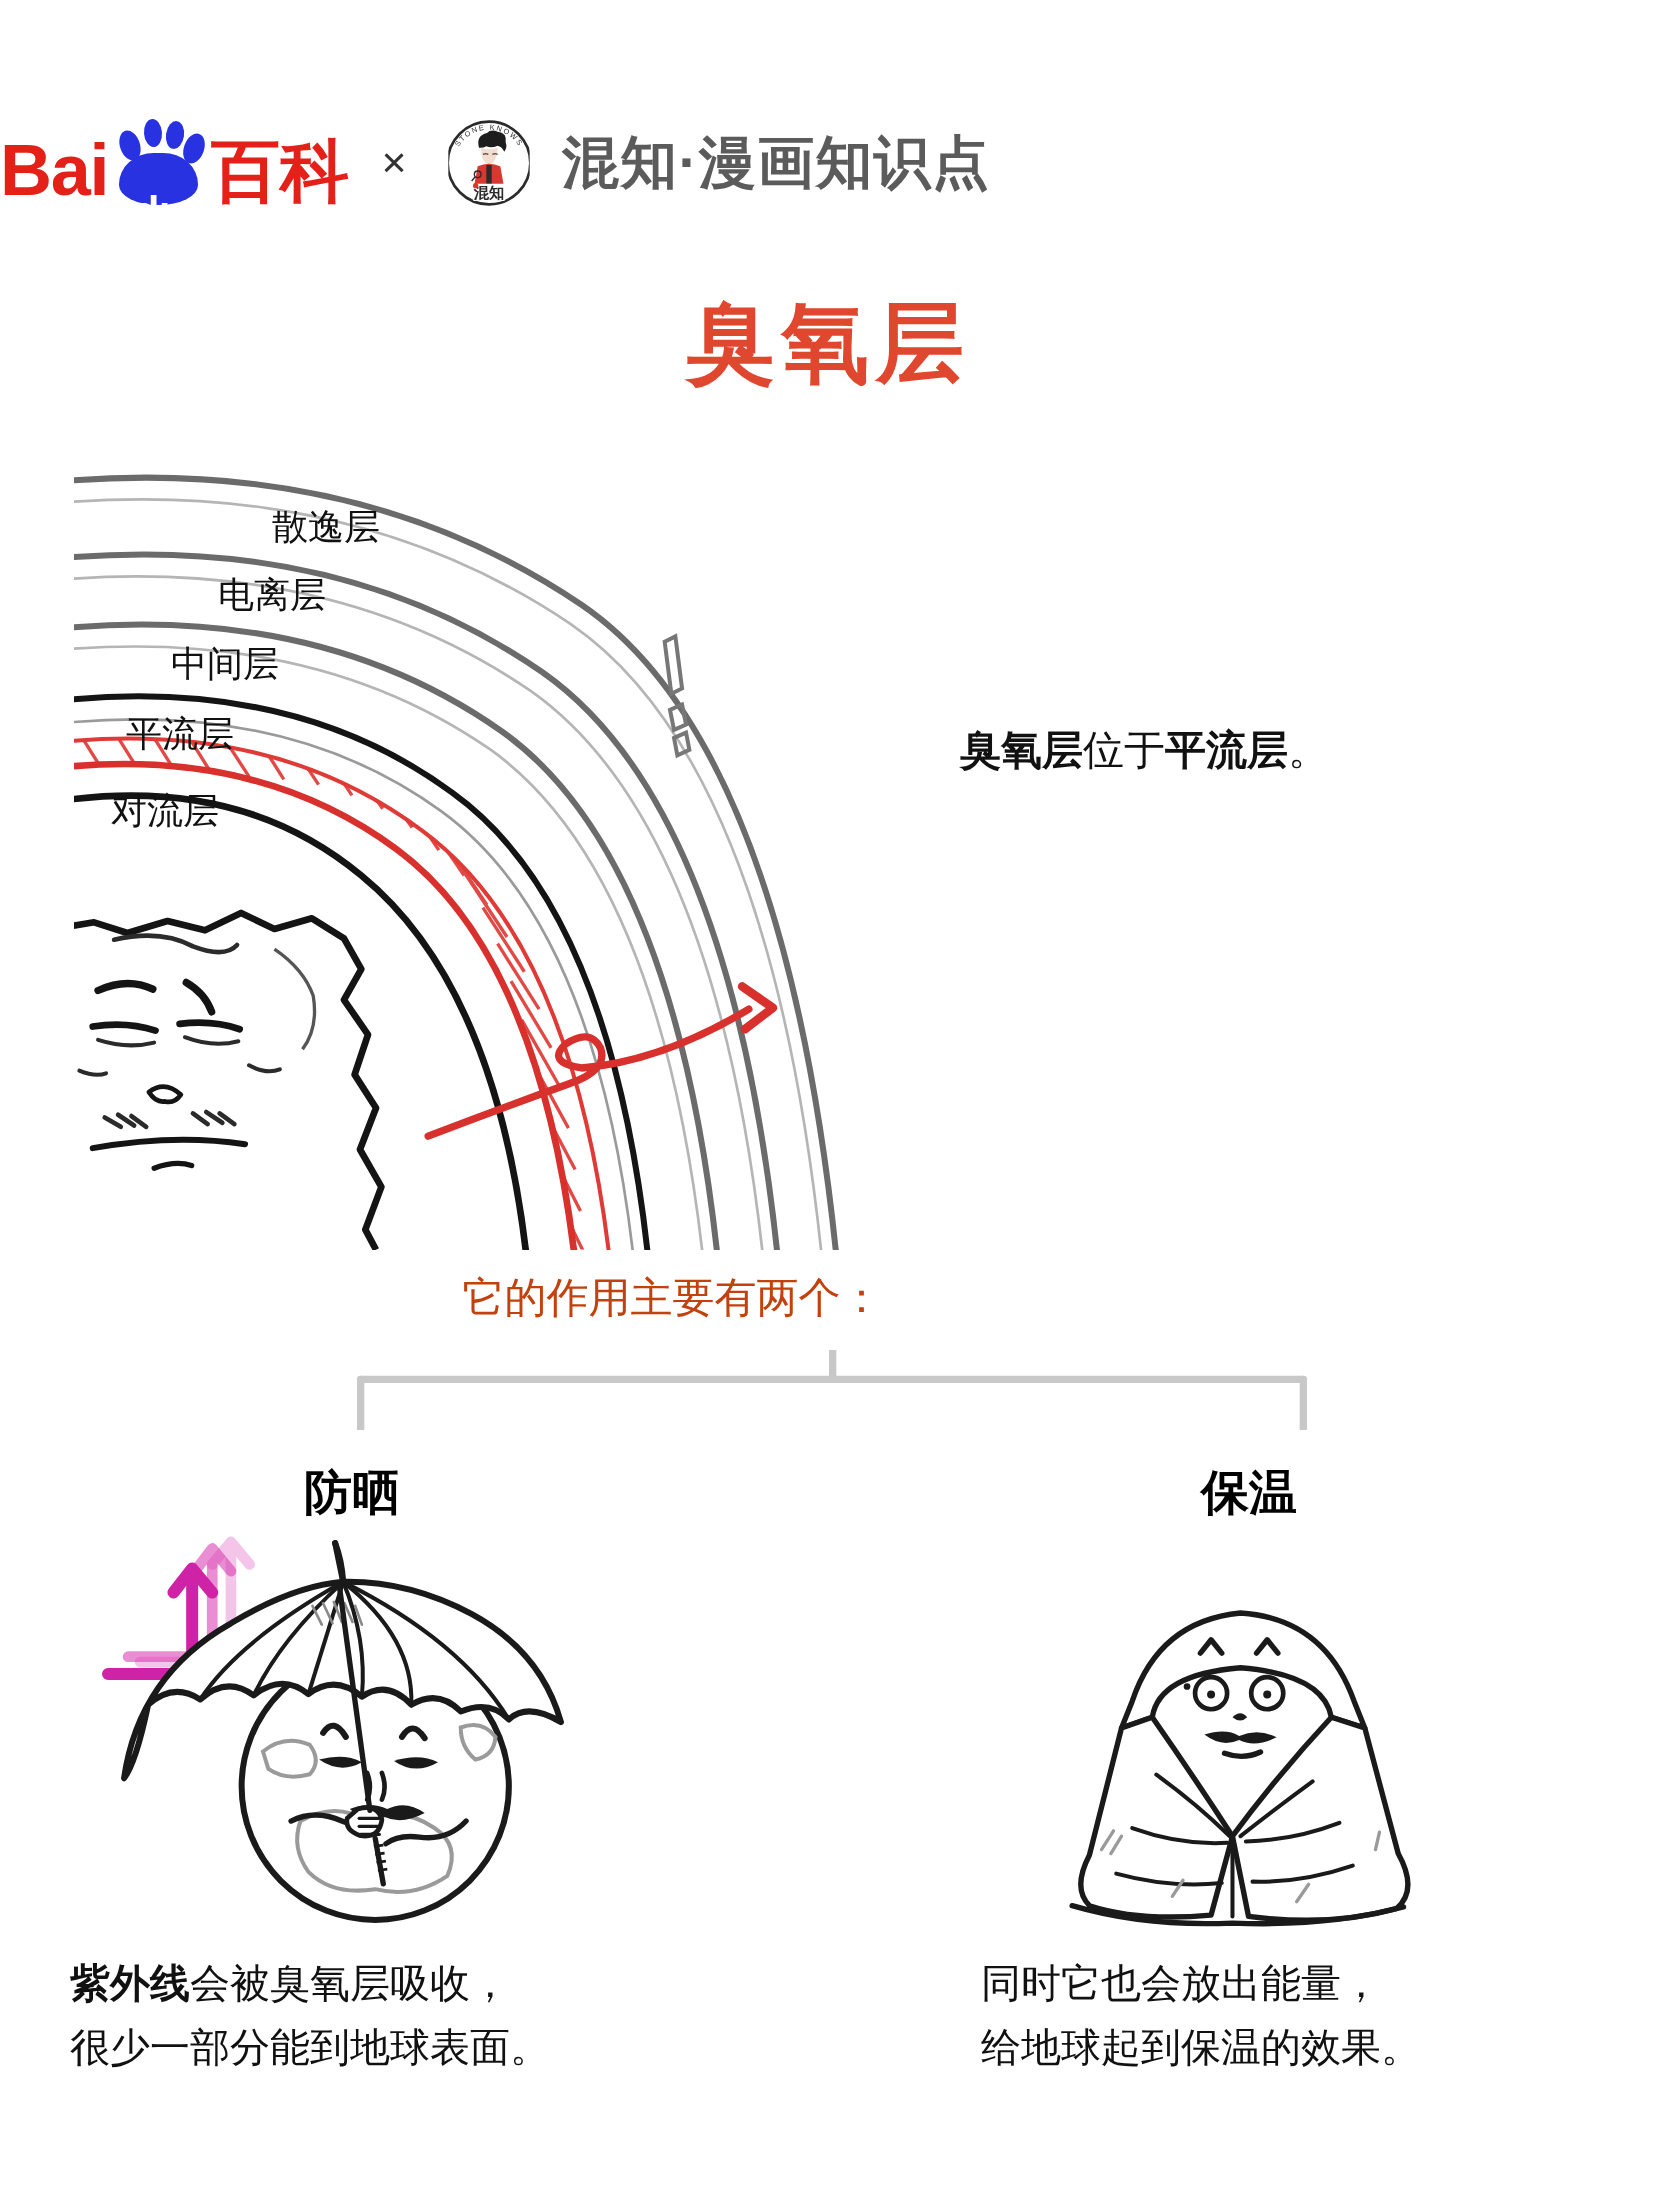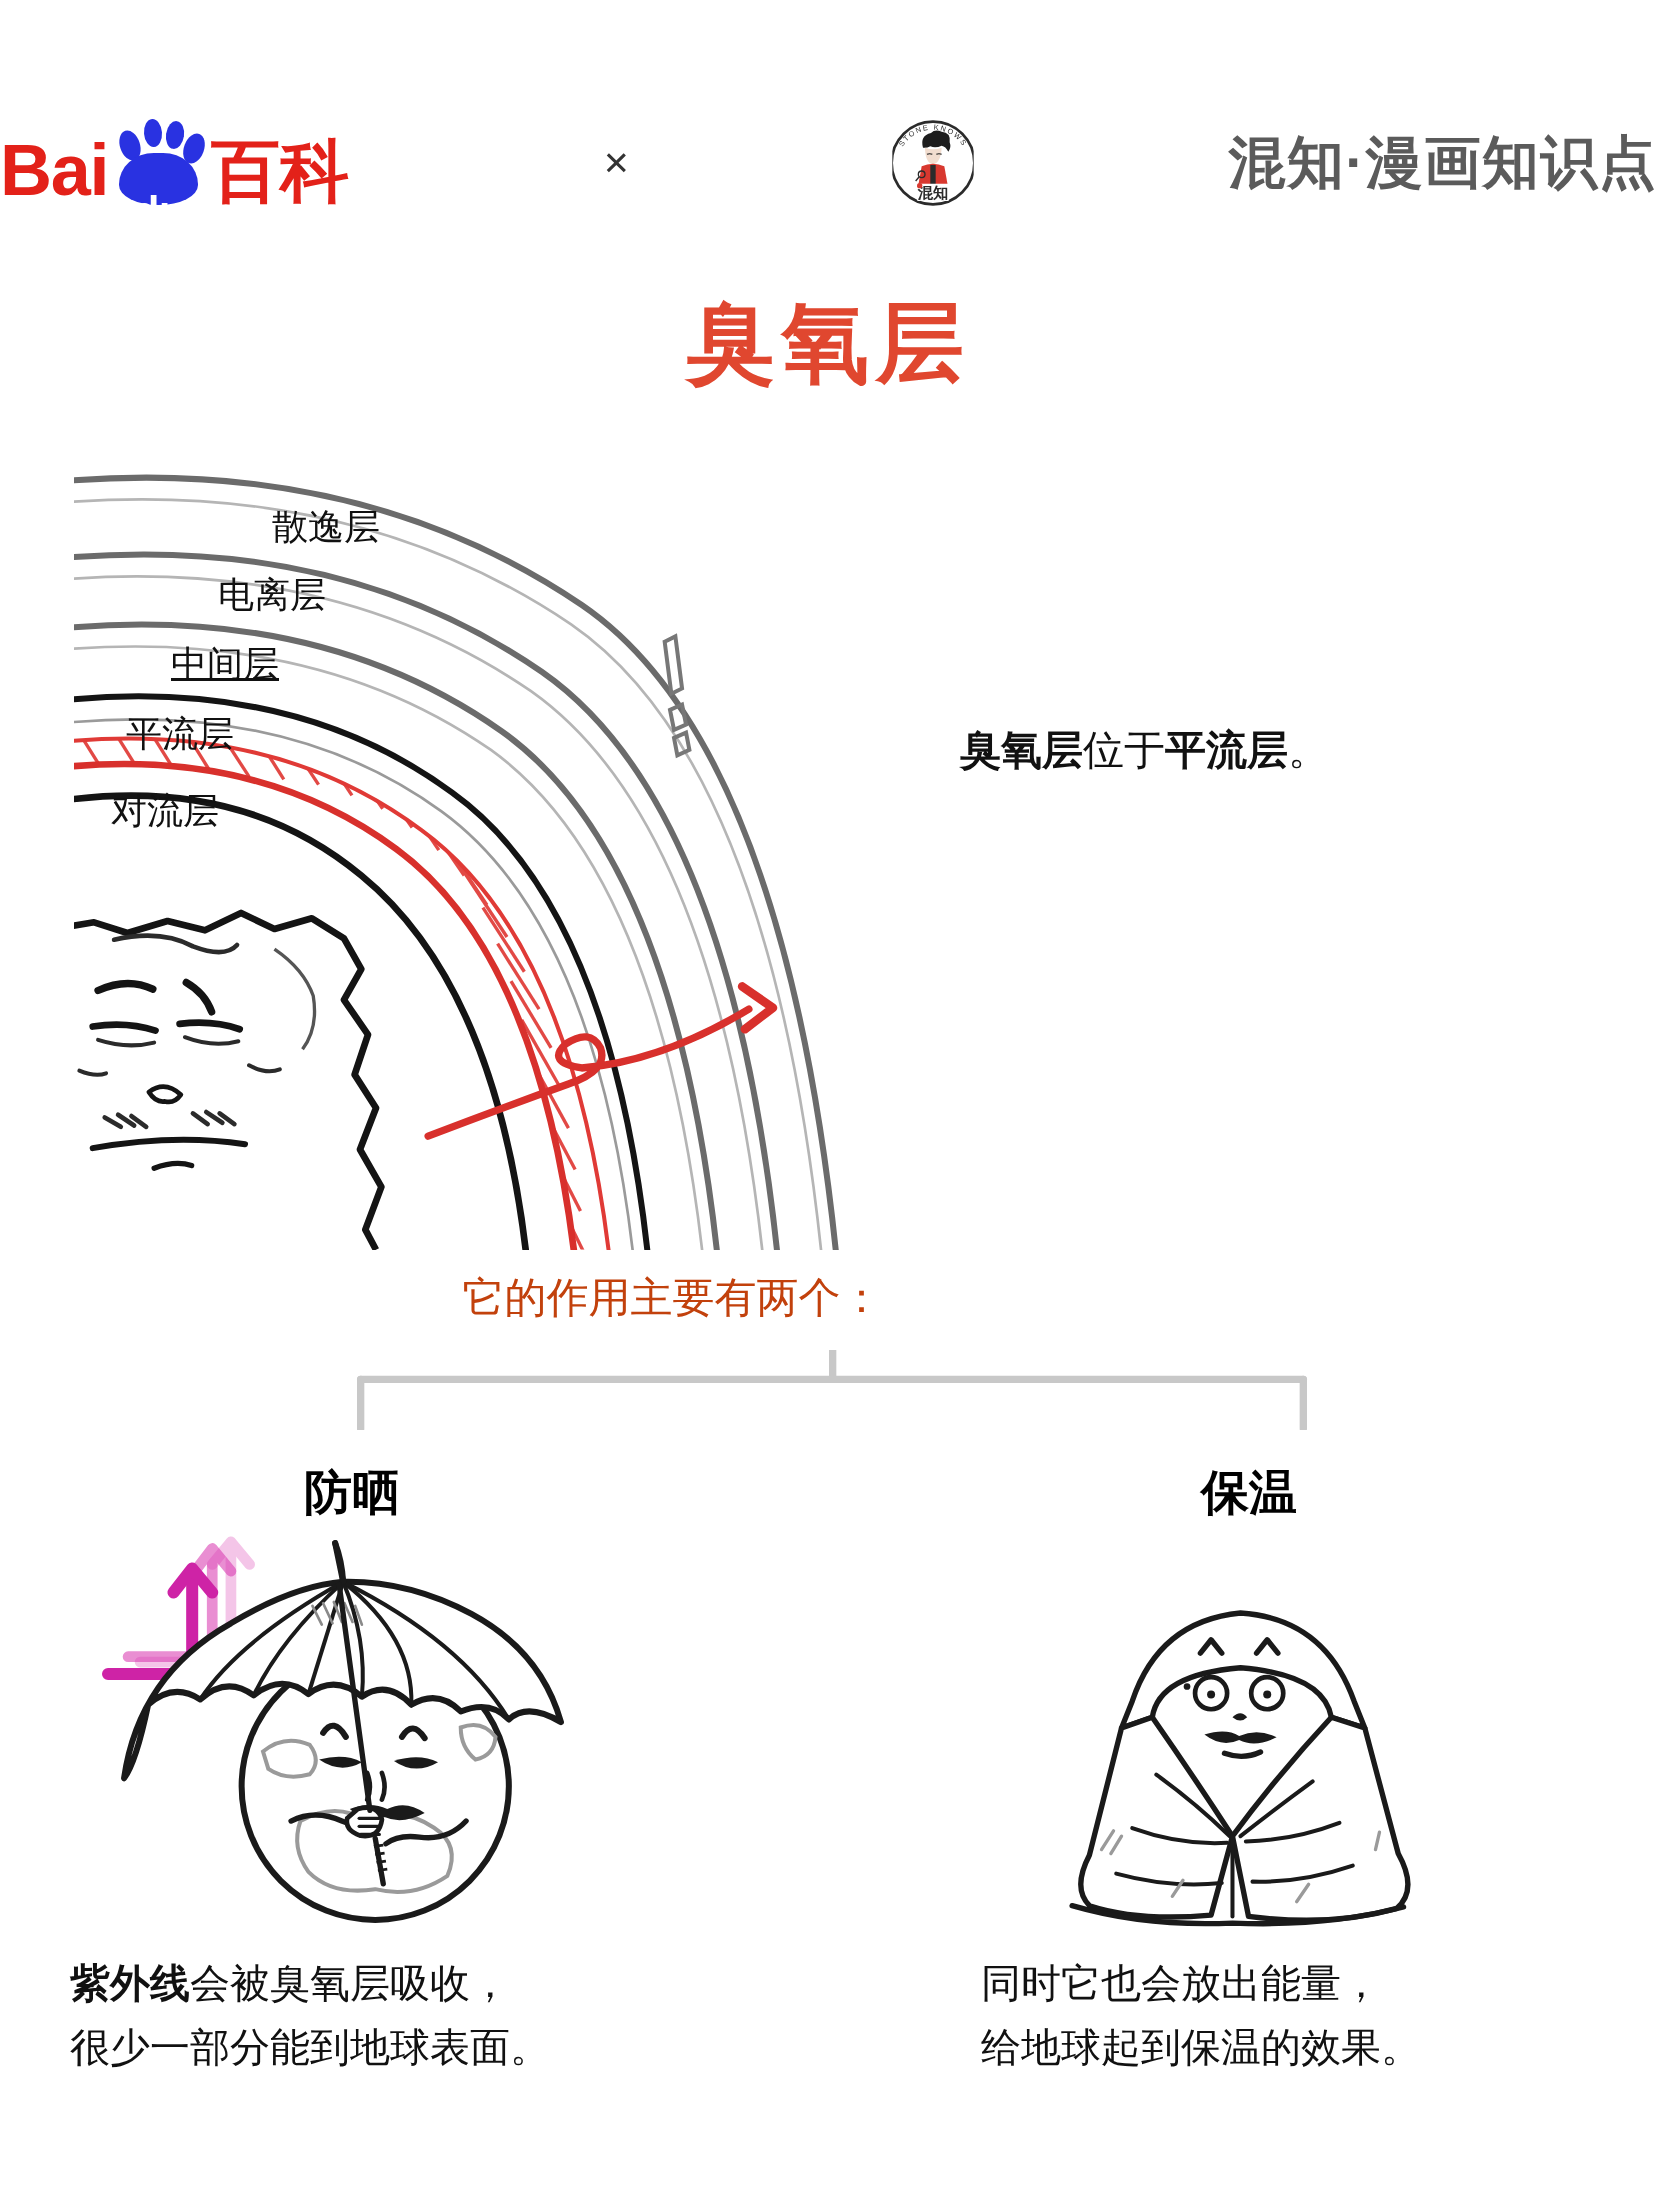--- a/index.html
+++ b/index.html
@@ -18,21 +18,21 @@
 
   
   .header {
     position: absolute;
     top: 104px;
     left: 0;
     width: 1657px;
     height: 117px;
     display: flex;
     align-items: center;
-    justify-content: space-between;
+    justify-content: flex-start;
     gap: 23px;
   }
   .baidu-logo {
     display: flex;
     align-items: flex-end;
     position: relative;
     height: 87px;
   }
   .baidu-bai {
     font-size: 72px;
@@ -129,21 +129,21 @@
   }
   .layer-label {
     position: absolute;
     font-size: 36px;
     color: #111;
     font-family: "Liberation Sans", "DejaVu Sans", sans-serif;
     white-space: nowrap;
   }
   .ll-exo   { left: 198px;  top: 42px; }
   .ll-iono  { left: 144px;  top: 110px; }
-  .ll-meso  { left: 97px;  top: 179px; text-decoration: underline; }
+  .ll-meso  { left: 97px;  top: 179px; }
   .ll-strat { left: 52px;   top: 249px; }
   .ll-tropo { left: 37px;   top: 326px; }
 
   
   .callout {
     position: absolute;
     top: 723px;
     left: 960px;
     font-size: 41px;
     color: #111;

